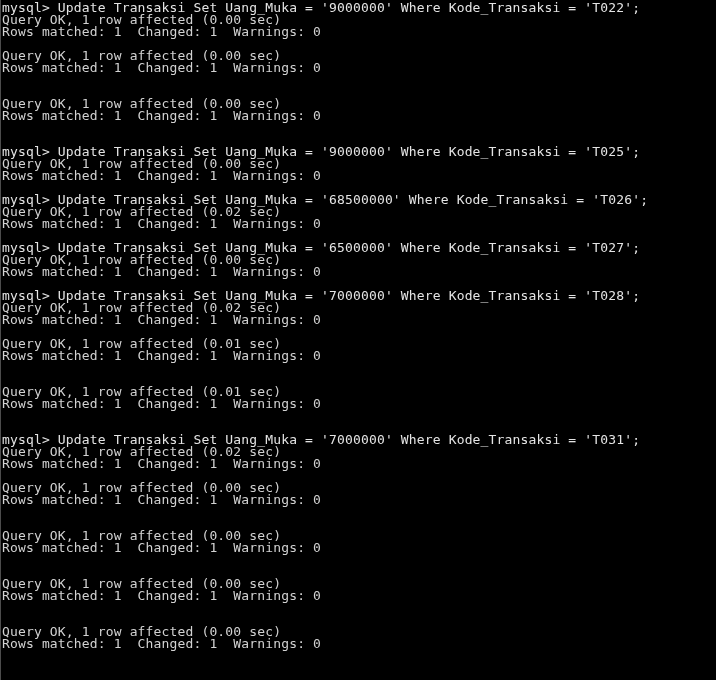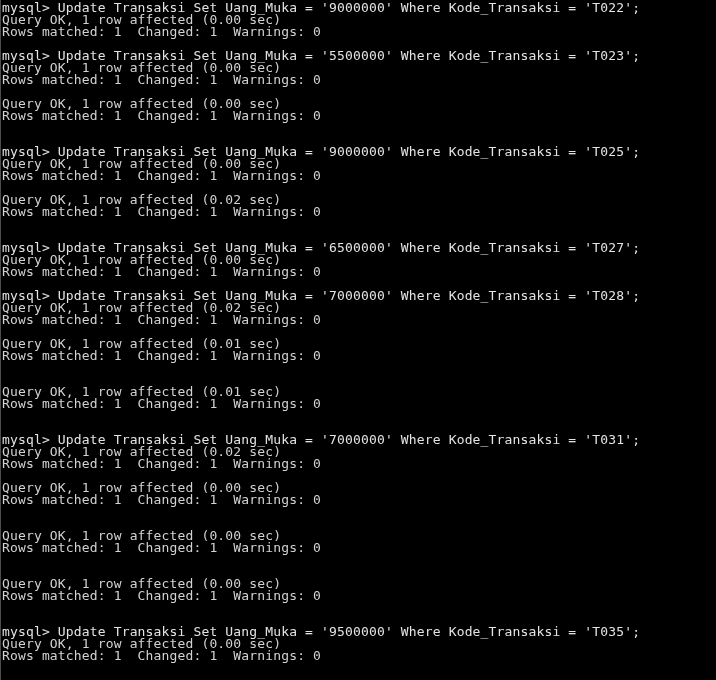--- a/index.html
+++ b/index.html
@@ -78,37 +78,37 @@
 <div id="terminal">
   <div id="left-edge"></div>
   <div id="scrollback">
       <div class="block">
         <span class="line prompt-line">mysql&gt; Update Transaksi Set Uang_Muka = '9000000' Where Kode_Transaksi = 'T022';</span>
         <span class="line status-line">Query OK, 1 row affected (0.00 sec)</span>
         <span class="line status-line">Rows matched: 1  Changed: 1  Warnings: 0</span>
         <span class="line blank"></span>
       </div>
       <div class="block">
-        <span class="line prompt-line">mysql&gt; Update Transaksi Set Uang_Muka = '5500000' Where Kode_Transaksi = 'T023';</span>
         <span class="line status-line">Query OK, 1 row affected (0.00 sec)</span>
         <span class="line status-line">Rows matched: 1  Changed: 1  Warnings: 0</span>
         <span class="line blank"></span>
       </div>
       <div class="block">
         <span class="line status-line">Query OK, 1 row affected (0.00 sec)</span>
         <span class="line status-line">Rows matched: 1  Changed: 1  Warnings: 0</span>
         <span class="line blank"></span>
       </div>
       <div class="block">
         <span class="line prompt-line">mysql&gt; Update Transaksi Set Uang_Muka = '9000000' Where Kode_Transaksi = 'T025';</span>
         <span class="line status-line">Query OK, 1 row affected (0.00 sec)</span>
         <span class="line status-line">Rows matched: 1  Changed: 1  Warnings: 0</span>
         <span class="line blank"></span>
       </div>
       <div class="block">
+        <span class="line prompt-line">mysql&gt; Update Transaksi Set Uang_Muka = '68500000' Where Kode_Transaksi = 'T026';</span>
         <span class="line status-line">Query OK, 1 row affected (0.02 sec)</span>
         <span class="line status-line">Rows matched: 1  Changed: 1  Warnings: 0</span>
         <span class="line blank"></span>
       </div>
       <div class="block">
         <span class="line prompt-line">mysql&gt; Update Transaksi Set Uang_Muka = '6500000' Where Kode_Transaksi = 'T027';</span>
         <span class="line status-line">Query OK, 1 row affected (0.00 sec)</span>
         <span class="line status-line">Rows matched: 1  Changed: 1  Warnings: 0</span>
         <span class="line blank"></span>
       </div>
@@ -143,19 +143,18 @@
         <span class="line status-line">Query OK, 1 row affected (0.00 sec)</span>
         <span class="line status-line">Rows matched: 1  Changed: 1  Warnings: 0</span>
         <span class="line blank"></span>
       </div>
       <div class="block">
         <span class="line status-line">Query OK, 1 row affected (0.00 sec)</span>
         <span class="line status-line">Rows matched: 1  Changed: 1  Warnings: 0</span>
         <span class="line blank"></span>
       </div>
       <div class="block">
-        <span class="line prompt-line">mysql&gt; Update Transaksi Set Uang_Muka = '9500000' Where Kode_Transaksi = 'T035';</span>
         <span class="line status-line">Query OK, 1 row affected (0.00 sec)</span>
         <span class="line status-line">Rows matched: 1  Changed: 1  Warnings: 0</span>
         <span class="line blank"></span>
       </div>
     </div>
 </div>
 
 </body></html>

